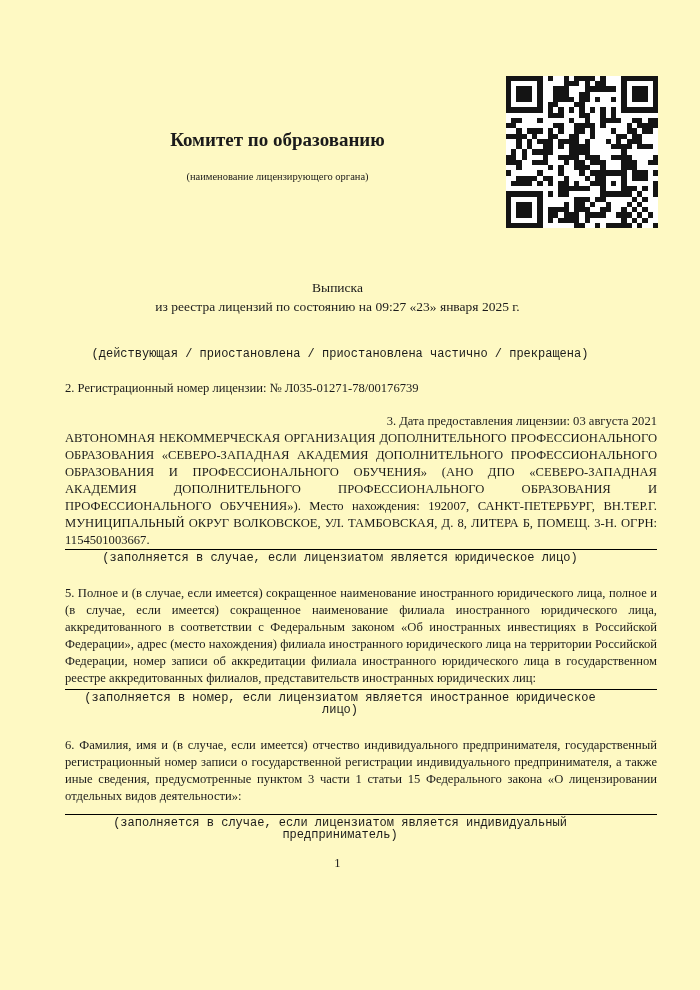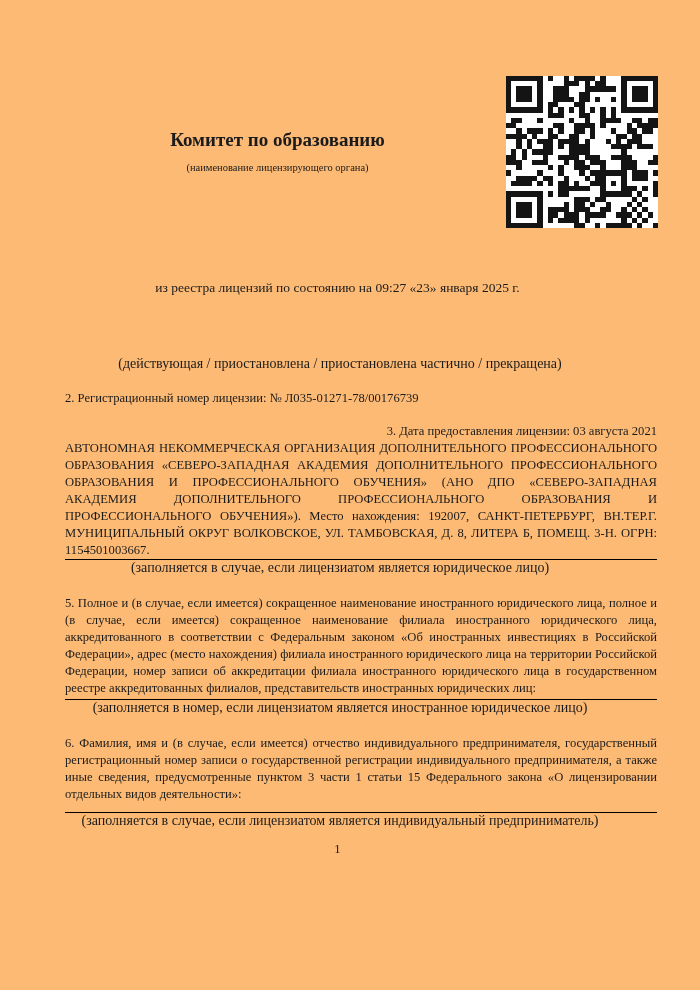--- a/index.html
+++ b/index.html
@@ -1,46 +1,46 @@
 <!DOCTYPE html>
 <html lang="ru"><head>
 <meta charset="utf-8">
 <style>
   html,body{margin:0;padding:0;background:#ffffff;}
   .page{
     position:relative;
     width:700px;height:990px;
-    background:#fdba74;
+    background:#fef9c3;
     color:#1b1b1b;
     font-family:"Liberation Serif","DejaVu Serif",serif;
     overflow:hidden;
   }
   .org-block{
     position:absolute;left:65px;top:128px;width:425px;
     text-align:center;
   }
   .org-name{font-size:19px;font-weight:bold;line-height:23px;}
-  .org-caption{font-size:10.5px;line-height:13px;margin-top:10px;}
+  .org-caption{font-size:10.5px;line-height:13px;margin-top:19px;}
   .qr{
     position:absolute;left:506px;top:76px;width:152px;height:152px;
   }
   .doc-title{
     position:absolute;left:65px;top:278px;width:545px;
     text-align:center;font-size:13.5px;line-height:19px;
   }
   .content{
     position:absolute;left:65px;top:345px;width:592px;
   }
   .body-text{
     font-size:12.6px;line-height:17px;margin:0;
   }
   .justified{text-align:justify;}
   .caption{
-    width:550px;margin:13px 0 0 0;
-    font-size:14px;line-height:12px;text-align:center;
+    width:550px;margin:3px 0 0 0;
+    font-size:12px;line-height:12px;text-align:center;font-family:Liberation Mono, monospace;
   }
   .rule{
     width:100%;height:0;border-top:1.6px solid #000;margin:0;
   }
   .mt20{margin-top:20px;}
   .mt16{margin-top:16px;text-align:right;}
   .mt15{margin-top:15px;}
   .mt21{margin-top:21px;}
   .mt9{margin-top:9px;}
   .mt2{margin-top:2px;}
@@ -475,20 +475,21 @@
         <rect x="19" y="28" width="1" height="1" fill="#141414"></rect>
         <rect x="20" y="28" width="1" height="1" fill="#141414"></rect>
         <rect x="21" y="28" width="1" height="1" fill="#141414"></rect>
         <rect x="22" y="28" width="1" height="1" fill="#141414"></rect>
         <rect x="23" y="28" width="1" height="1" fill="#141414"></rect>
         <rect x="25" y="28" width="1" height="1" fill="#141414"></rect>
         <rect x="28" y="28" width="1" height="1" fill="#141414"></rect>
       </svg></div>
 
   <div class="doc-title">
+    <div>Выписка</div>
     <div>из реестра лицензий по состоянию на 09:27 «23» января 2025 г.</div>
   </div>
 
   <div class="content">
 
     <p class="caption">(действующая / приостановлена / приостановлена частично / прекращена)</p>
 
     <p class="body-text mt20">2. Регистрационный номер лицензии: № Л035-01271-78/00176739</p>
 
     <p class="body-text mt16">3. Дата предоставления лицензии: 03 августа 2021</p>

